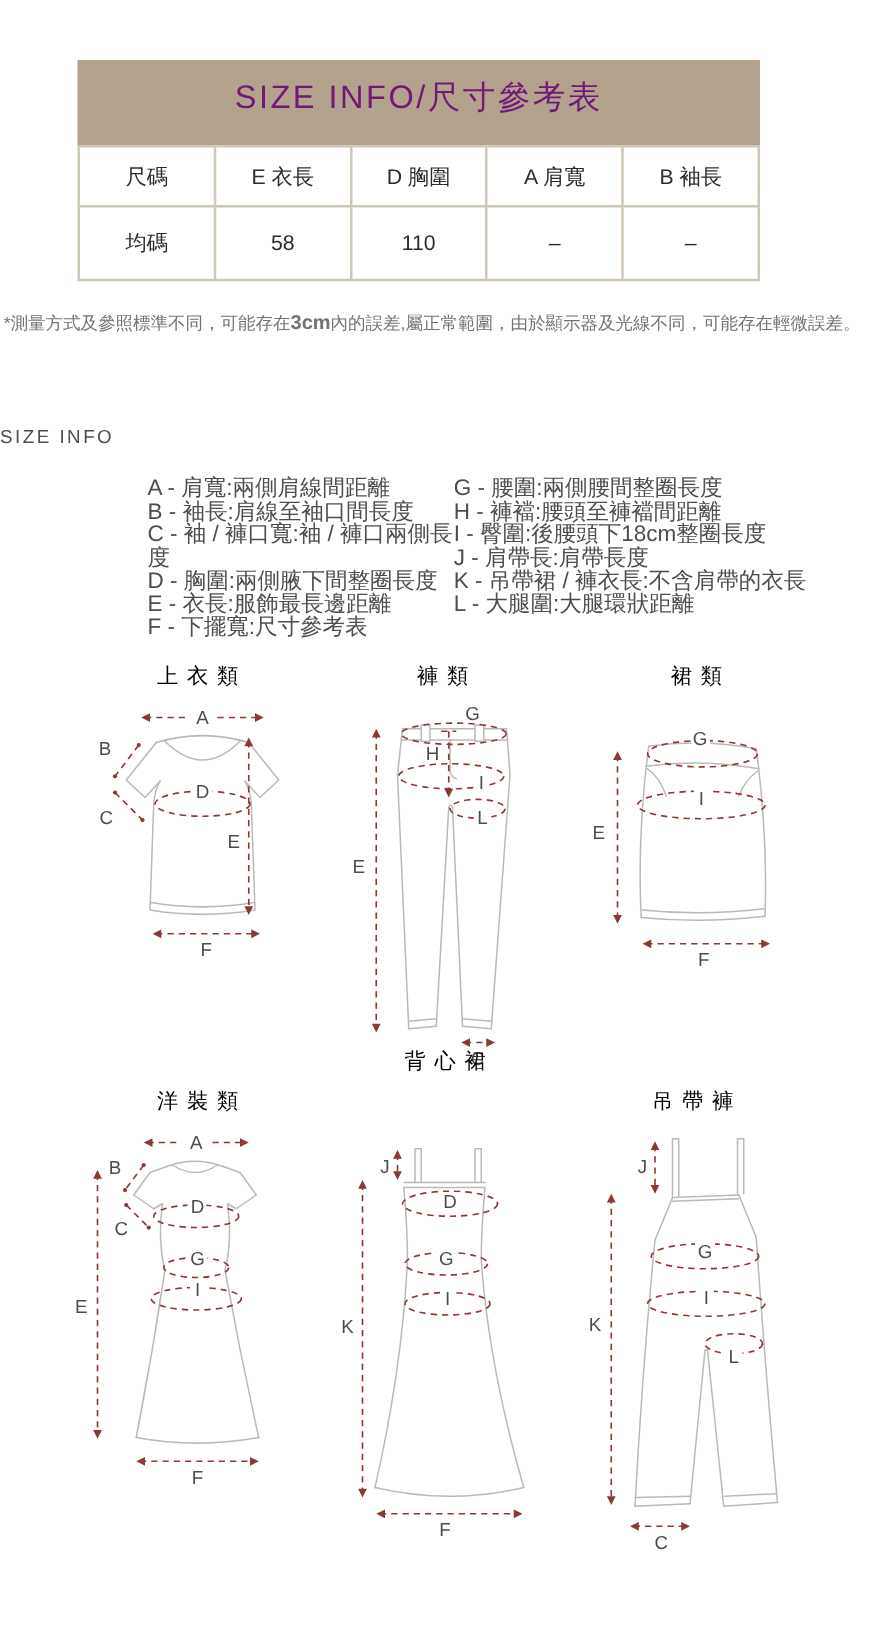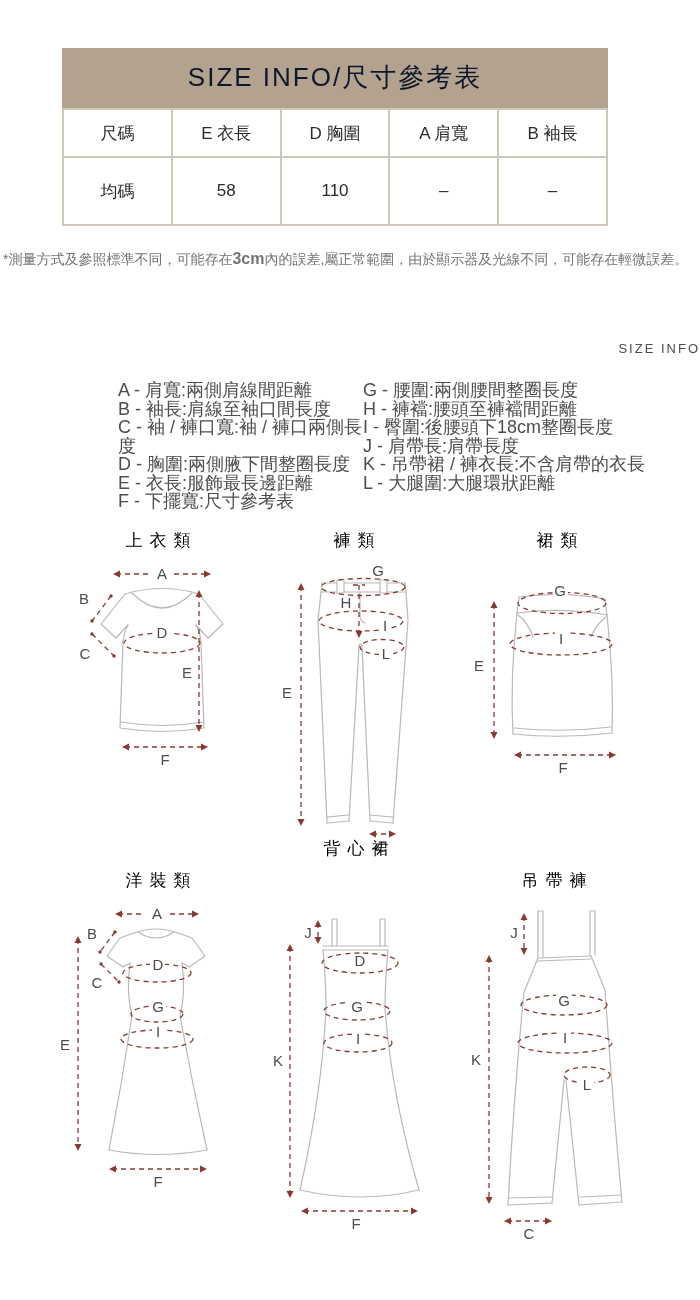--- a/index.html
+++ b/index.html
@@ -2,35 +2,35 @@
 <html><head>
 <meta charset="utf-8">
 <style>
   * { margin:0; padding:0; box-sizing:border-box; }
   html,body { background:#ffffff; }
   body { font-family:"Liberation Sans","DejaVu Sans",sans-serif; }
   .page { position:relative; width:700px; height:1300px; background:#fff; overflow:hidden; }
 
   
   .size-table { position:absolute; left:62px; top:48px; width:546px; }
-  .st-title { background:#b3a28d; color:#0f172a; text-align:center; height:60px; line-height:59px;
+  .st-title { background:#b3a28d; color:#701a75; text-align:center; height:68px; line-height:59px;
               font-size:26px; letter-spacing:2px; }
   .size-table table { width:100%; border-collapse:collapse; table-layout:fixed;padding-left:19px; }
   .size-table th, .size-table td { border:2px solid #cfc7b8; background:#fff; text-align:center;
               font-weight:normal; color:#2b2b2b; font-size:17px; }
   .size-table th { height:48px; }
-  .size-table td { height:68px; }
+  .size-table td { height:59px; }
 
   
   .note { position:absolute; left:3px; top:250px; width:696px; font-size:14px; color:#737373; white-space:nowrap; }
   .note .em { font-size:16px; font-weight:bold; }
 
   
-  .sizeinfo-heading { position:absolute; top:341px; left:0; width:700px; text-align:right;
-              font-size:13px; letter-spacing:2px; color:#4d4d4d; }
+  .sizeinfo-heading { position:absolute; top:341px; left:0; width:700px; text-align:left;
+              font-size:15px; letter-spacing:2px; color:#4d4d4d; }
   .legend { position:absolute; left:118px; top:381px; display:flex; }
   .legend-col { font-size:18px; line-height:18.5px; color:#4d4d4d; }
   .legend-col.lcol { width:245px; }
 
   
   .sec-title { position:absolute; width:160px; text-align:center; font-size:17px; color:#000000;
               letter-spacing:7px; text-indent:7px; }
 
   
   svg.diagram { position:absolute; overflow:visible; }

